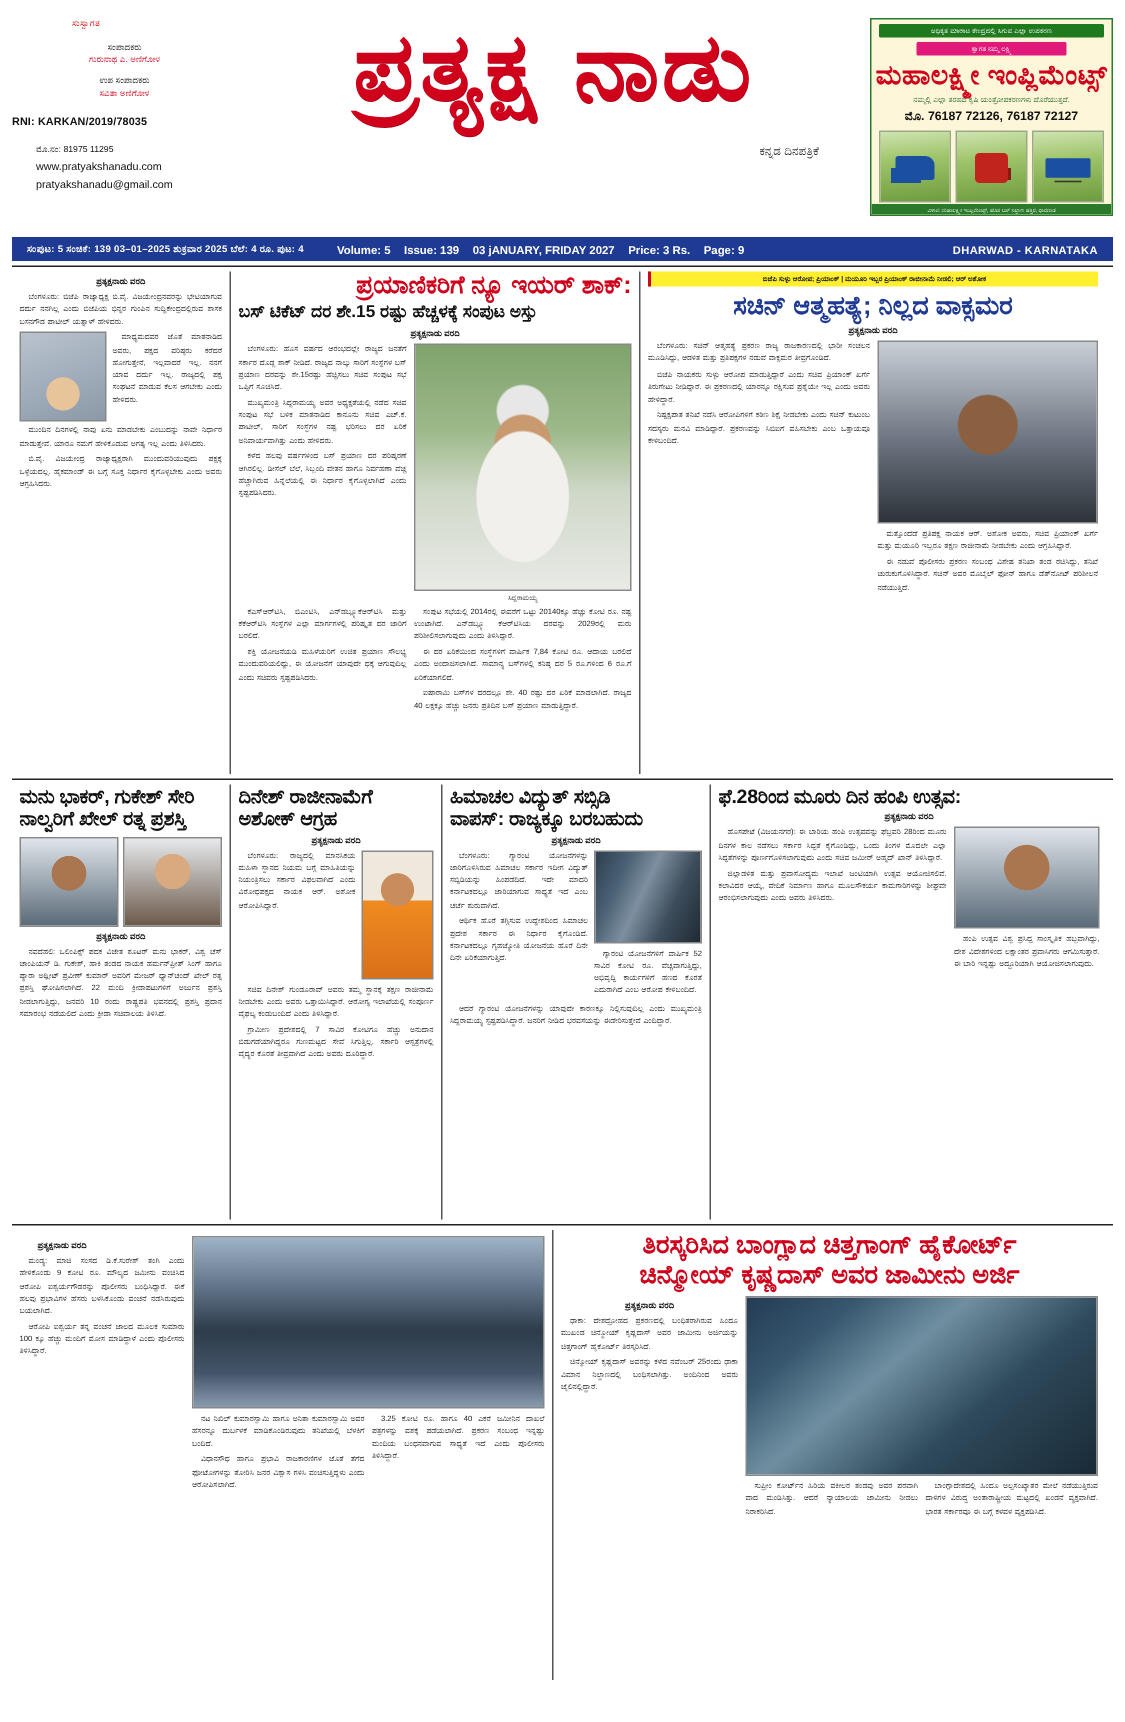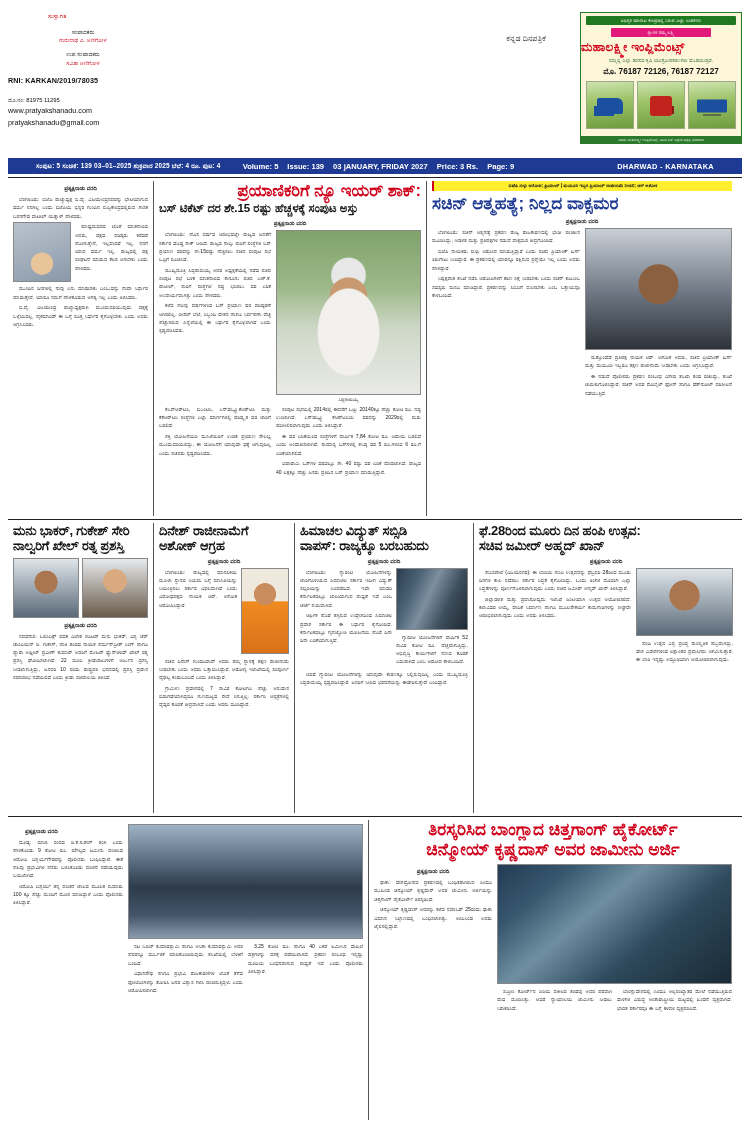--- a/index.html
+++ b/index.html
@@ -11,21 +11,21 @@
   }
   .page { width: 750px; height: 1148px; position: relative; padding: 6px 8px; }
 
   
   .masthead { display: flex; align-items: flex-start; height: 148px; position: relative; }
   .mh-left { width: 150px; padding-top: 6px; font-size: 6.2px; color: #111; line-height: 1.45; }
   .mh-bullet { color: #c00; font-size: 6px; padding-left: 40px; letter-spacing: .2px; }
   .mh-kan { text-align: center; color: #111; font-size: 5.8px; margin-top: 7px; line-height:1.5; }
   .mh-kan .red { color: #d0021b; }
   .mh-rni { font-size: 7.2px; font-weight: 700; color: #111; margin-top: 9px; letter-spacing: .1px; }
-  .mh-contact { margin-top: 9px; font-size: 7.2px; color: #111; line-height: 1.62; }
+  .mh-contact { margin-top: 9px; font-size: 7.2px; color: #111; line-height: 1.62; margin-left: 16px; }
   .mh-contact .tiny { font-size: 5.8px; }
 
   .mh-center { flex: 1; text-align: center; position: relative; padding-top: 8px; }
   .mh-title {
     font-family: "DejaVu Sans", sans-serif;
     font-size: 62px; font-weight: 700; color: #d0021b;
     letter-spacing: 2px; line-height: 1.0;
     text-shadow: 0.5px 0.5px 0 #b0001a;
   }
   .mh-sub-kan { font-size: 8px; color: #333; margin-top: 20px; text-align: right; padding-right: 34px; }
@@ -38,52 +38,52 @@
     position: relative; overflow: hidden; flex: 0 0 auto;
   }
   .ad-green-bar {
     background: #1f7a1f; color: #fff; font-size: 4.6px; text-align: center;
     padding: 2.2px 2px; margin: 3px 5px 0; border-radius: 1px; letter-spacing:.1px;
   }
   .ad-pink-ribbon {
     background: #e0197a; color: #fff; font-size: 4.6px; text-align: center;
     padding: 1.8px 2px; margin: 3px 30px; border-radius: 1px;
   }
-  .ad-title { color: #d0021b; font-size: 12px; font-weight: 700; margin-top: 2px; letter-spacing:.3px;}
+  .ad-title { text-align: center; color: #d0021b; font-size: 18px; font-weight: 700; margin-top: 2px; letter-spacing:.3px;}
   .ad-line { text-align: center; color: #1b5e20; font-size: 5px; margin-top: 3px; }
   .ad-phone { text-align: center; color: #111; font-size: 8.2px; font-weight: 700; margin-top: 3px; }
   .ad-photos { display: flex; gap: 3px; padding: 4px 5px 0; height: 52px; }
   .ad-ph { flex: 1; border: 1px solid #9a8; position: relative; overflow: hidden;
            background: linear-gradient(175deg,#cfe3b0 0%, #9ec46a 40%, #6f9c3f 100%); }
   .ad-ph .impl { position:absolute; left:50%; top:52%; transform:translate(-50%,-50%); }
   .impl.blue { width:26px; height:16px; background:#1b4fa0; border-radius:2px 6px 2px 2px; box-shadow:-6px 5px 0 -3px #1b4fa0; }
   .impl.red { width:22px; height:20px; background:#c0241c; border-radius:3px; box-shadow: 8px 4px 0 -6px #8a1a14; }
   .impl.blue2 { width:30px; height:13px; background:#1b4fa0; border-radius:1px; box-shadow:0 9px 0 -6px #333; }
   .ad-footer { background:#2b7a2b; color:#fff; font-size:3.6px; text-align:center; padding:1.5px; position:absolute; bottom:0; left:0; right:0; }
 
   
   .volbar {
     background: #1f3a93; color: #fff; height: 16px; margin-top: 4px;
-    display: flex; align-items: center; padding: 0 28px; font-size: 7.6px; font-weight: 700;
+    display: flex; align-items: center; padding: 0 10px; font-size: 7.6px; font-weight: 700;
   }
   .volbar .kan { font-size: 6.4px; font-weight: 600; letter-spacing: .2px; }
   .volbar .mid { margin-left: 22px; display: flex; gap: 9px; align-items: baseline; }
   .volbar .mid span { white-space: nowrap; }
   .volbar .right { margin-left: auto; font-size: 7.4px; letter-spacing: .3px; text-align: right; }
 
   
   .rule-h { border-top: 1px solid #222; margin: 3px 0; }
 
   .row { display: flex; }
   .col { padding: 0 5px; }
   .vline { border-left: 0.7px solid #555; }
 
   .hl-black { font-size: 15px; font-weight: 700; color: #111; line-height: 1.18; letter-spacing: -.2px; }
   .hl-red { font-size: 16.5px; font-weight: 700; color: #d0021b; line-height: 1.18; text-align: right; }
-  .hl-blue { font-size: 17px; font-weight: 700; color: #1f3a93; line-height: 1.2; text-align:left; }
+  .hl-blue { font-size: 17px; font-weight: 700; color: #1f3a93; line-height: 1.2; text-align:center; }
   .hl-sub { font-size: 11.5px; font-weight: 700; color: #111; line-height: 1.2; margin-top: 2px; }
   .hl-black.mid { font-size: 13px; }
 
   .yellowbar {
     background: #ffef2e; color: #111; font-size: 4.6px; font-weight: 700;
     padding: 2px 3px; text-align: center; line-height: 1.25; border-left:2px solid #d0021b;
   }
 
   .byline { font-size: 5.6px; font-weight: 700; color: #111; text-align: center; margin: 4px 0 3px; }
 
@@ -150,20 +150,21 @@
       </div>
       <div class="mh-rni">RNI: KARKAN/2019/78035</div>
       <div class="mh-contact">
         <div class="tiny">ಮೊ.ನಂ: 81975 11295</div>
         <div>www.pratyakshanadu.com</div>
         <div>pratyakshanadu@gmail.com</div>
       </div>
     </div>
 
     <div class="mh-center">
+      <div class="mh-title">ಪ್ರತ್ಯಕ್ಷ ನಾಡು</div>
       <div class="mh-sub-kan">ಕನ್ನಡ ದಿನಪತ್ರಿಕೆ</div>
     </div>
 
     <div class="mh-ad">
 
       <div class="ad-green-bar">ಅಧಿಕೃತ ಮಾರಾಟ ಕೇಂದ್ರದಲ್ಲಿ ಸಿಗುವ ಎಲ್ಲಾ ಉಪಕರಣ</div>
       <div class="ad-pink-ribbon">ಸ್ವಾಗತ ನಮ್ಮ ಲಕ್ಷ್ಮಿ</div>
       <div class="ad-title">ಮಹಾಲಕ್ಷ್ಮೀ ಇಂಪ್ಲಿಮೆಂಟ್ಸ್</div>
       <div class="ad-line">ನಮ್ಮಲ್ಲಿ ಎಲ್ಲಾ ತರಹದ ಕೃಷಿ ಯಂತ್ರೋಪಕರಣಗಳು ದೊರೆಯುತ್ತದೆ.</div>
       <div class="ad-phone">ಮೊ. 76187 72126, 76187 72127</div>
@@ -327,21 +328,20 @@
       <div class="bodytext" style="margin-top:2px">
         <p>ಆದರೆ ಗ್ಯಾರಂಟಿ ಯೋಜನೆಗಳನ್ನು ಯಾವುದೇ ಕಾರಣಕ್ಕೂ ನಿಲ್ಲಿಸುವುದಿಲ್ಲ ಎಂದು ಮುಖ್ಯಮಂತ್ರಿ ಸಿದ್ದರಾಮಯ್ಯ ಸ್ಪಷ್ಟಪಡಿಸಿದ್ದಾರೆ. ಜನರಿಗೆ ನೀಡಿದ ಭರವಸೆಯನ್ನು ಈಡೇರಿಸುತ್ತೇವೆ ಎಂದಿದ್ದಾರೆ.</p>
       </div>
     </div>
 
     <div class="vline"></div>
 
     <div class="col" style="width:264px">
       <div class="hl-black mid">
         <div>ಫೆ.28ರಿಂದ ಮೂರು ದಿನ ಹಂಪಿ ಉತ್ಸವ:</div>
-        <div>ಸಚಿವ ಜಮೀರ್ ಅಹ್ಮದ್ ಖಾನ್</div>
       </div>
       <div class="byline">ಪ್ರತ್ಯಕ್ಷನಾಡು ವರದಿ</div>
       <div style="display:flex;gap:5px">
         <div class="bodytext" style="width:152px">
           <p>ಹೊಸಪೇಟೆ (ವಿಜಯನಗರ): ಈ ಬಾರಿಯ ಹಂಪಿ ಉತ್ಸವವನ್ನು ಫೆಬ್ರವರಿ 28ರಿಂದ ಮೂರು ದಿನಗಳ ಕಾಲ ನಡೆಸಲು ಸರ್ಕಾರ ಸಿದ್ಧತೆ ಕೈಗೊಂಡಿದ್ದು, ಒಂದು ತಿಂಗಳ ಮೊದಲೇ ಎಲ್ಲಾ ಸಿದ್ಧತೆಗಳನ್ನು ಪೂರ್ಣಗೊಳಿಸಲಾಗುವುದು ಎಂದು ಸಚಿವ ಜಮೀರ್ ಅಹ್ಮದ್ ಖಾನ್ ತಿಳಿಸಿದ್ದಾರೆ.</p>
           <p>ಜಿಲ್ಲಾಡಳಿತ ಮತ್ತು ಪ್ರವಾಸೋದ್ಯಮ ಇಲಾಖೆ ಜಂಟಿಯಾಗಿ ಉತ್ಸವ ಆಯೋಜಿಸಲಿವೆ. ಕಲಾವಿದರ ಆಯ್ಕೆ, ವೇದಿಕೆ ನಿರ್ಮಾಣ ಹಾಗೂ ಮೂಲಸೌಕರ್ಯ ಕಾಮಗಾರಿಗಳನ್ನು ಶೀಘ್ರವೇ ಆರಂಭಿಸಲಾಗುವುದು ಎಂದು ಅವರು ತಿಳಿಸಿದರು.</p>
         </div>
         <div style="flex:1">
           <div class="photo ph-man1" style="width:100%;height:68px"></div>
           <div class="bodytext" style="margin-top:3px">

